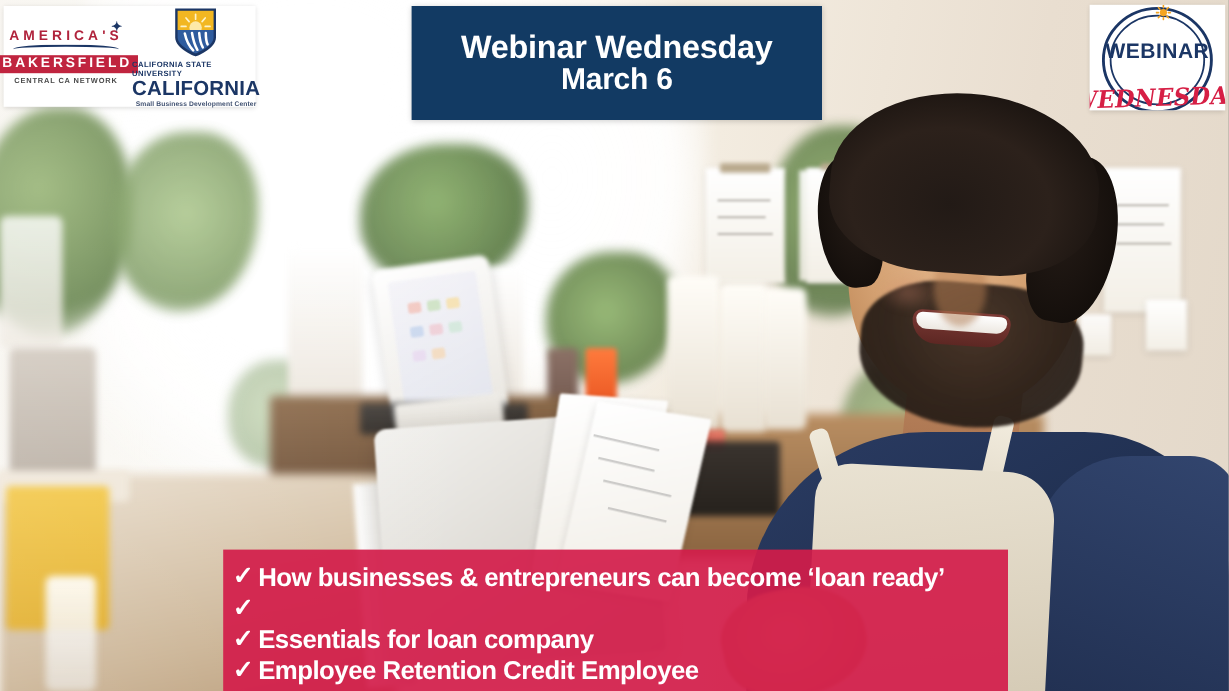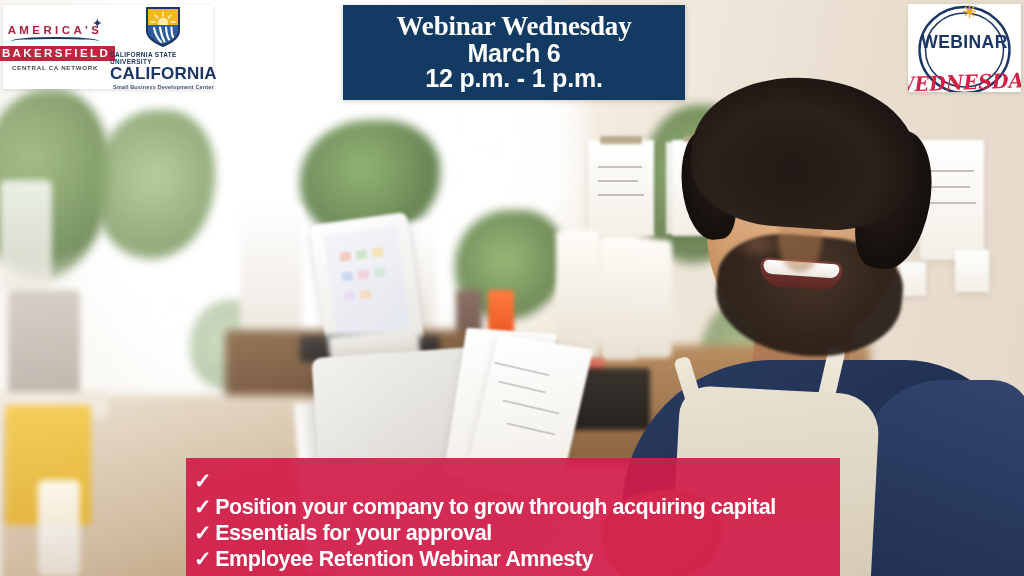--- a/index.html
+++ b/index.html
@@ -338,21 +338,21 @@
     position:absolute;left:343px;top:5px;width:342px;height:95px;
     background:#123a63;
     display:flex;flex-direction:column;align-items:center;justify-content:center;
     text-align:center;
     box-shadow:0 1px 5px rgba(0,0,0,.2);
   }
   .title-banner div{
     color:#ffffff;font-weight:bold;line-height:1.03;
     letter-spacing:-.2px;
   }
-  .tb-1{font-size:27px;font-family:Liberation Serif, serif;}
+  .tb-1{font-size:27px;}
   .tb-2{font-size:25px;}
   .tb-3{font-size:25px;}
 
   .ww-badge{
     position:absolute;left:908px;top:4px;width:113px;height:88px;
     background:#ffffff;overflow:hidden;
     box-shadow:0 1px 4px rgba(0,0,0,.14);
   }
   .ww-rings{position:absolute;left:0;top:0;width:113px;height:88px;}
   .ww-text{
@@ -534,21 +534,20 @@
       </div>
       <div class="csub-l1">CALIFORNIA STATE UNIVERSITY</div>
       <div class="csub-l2">CALIFORNIA</div>
       <div class="csub-l3">Small Business Development Center</div>
     </div>
   </div>
 
   <div class="title-banner">
     <div class="tb-1">Webinar Wednesday</div>
     <div class="tb-2">March 6</div>
-    <div class="tb-3">12 p.m. - 1 p.m.</div>
   </div>
 
   <div class="ww-badge">
     <svg class="ww-rings" viewBox="0 0 113 88" aria-hidden="true">
       <ellipse cx="56.5" cy="46" rx="45" ry="43" fill="none" stroke="#1b3665" stroke-width="2.4"></ellipse>
       <ellipse cx="56.5" cy="46" rx="39" ry="37" fill="none" stroke="#1b3665" stroke-width="1.5"></ellipse>
     </svg>
     <div class="ww-text">
       <div class="ww-sun">
         <svg viewBox="0 0 13 13" width="13" height="13" aria-hidden="true">
@@ -566,28 +565,28 @@
         </svg>
       </div>
       <div class="ww-webinar">WEBINAR</div>
       <div class="ww-wednesday">WEDNESDAY</div>
     </div>
   </div>
 
   <div class="bullets">
     <div class="bullet">
       <span class="chk">✓</span>
+      <span>How businesses &amp; entrepreneurs can become ‘loan ready’</span>
     </div>
     <div class="bullet">
       <span class="chk">✓</span>
-      <span>Position your company to grow through acquiring capital</span>
     </div>
     <div class="bullet">
       <span class="chk">✓</span>
-      <span>Essentials for your approval</span>
+      <span>Essentials for loan company</span>
     </div>
     <div class="bullet">
       <span class="chk">✓</span>
-      <span>Employee Retention Webinar Amnesty</span>
+      <span>Employee Retention Credit Employee</span>
     </div>
   </div>
 
 </div>
 
 </body></html>

